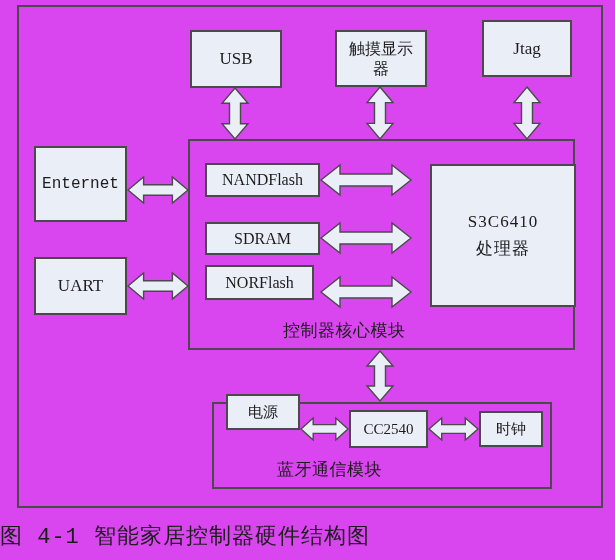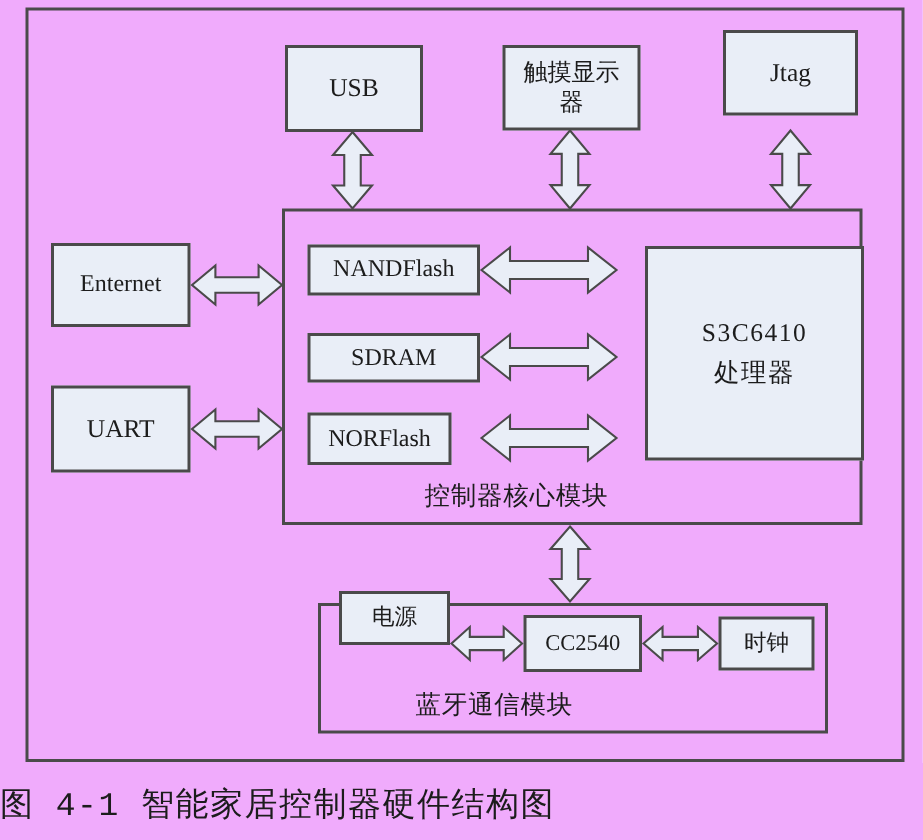--- a/index.html
+++ b/index.html
@@ -2,21 +2,21 @@
 <html style="--fill: #e9eef7; --line: #4a4a4a; --text: #1c1c1c;"><head>
 <meta charset="utf-8">
 <style>
   html, body { margin: 0; padding: 0; }
   body {
     width: 615px; height: 560px;
     background: #ffffff;
     font-family: "Liberation Serif", "DejaVu Serif", serif;
     color: var(--text, #1c1c1c);
   }
-  #canvas { position: relative; width: 615px; height: 560px; overflow: hidden; background: #f0abfc; }
+  #canvas { position: relative; width: 615px; height: 560px; overflow: hidden; background: #d946ef; }
 
   .outer {
     position: absolute; left: 17px; top: 5px; width: 586px; height: 503px;
     border: 2px solid var(--line, #4a4a4a); box-sizing: border-box; background: transparent;
   }
   .frame {
     position: absolute; box-sizing: border-box;
     border: 2px solid var(--line, #4a4a4a); background: transparent;
   }
   .box {
@@ -48,34 +48,34 @@
   <div class="box" style="left:190px; top:30px; width:92px; height:58px; font-size:17px;">
     <span>USB</span>
   </div>
   <div class="box" style="left:335px; top:30px; width:92px; height:57px;">
     <span class="cjk-wrap">触摸显示器</span>
   </div>
   <div class="box" style="left:482px; top:20px; width:90px; height:57px; font-size:17px;">
     <span>Jtag</span>
   </div>
 
-  <div class="box" style="left:34px; top:162px; width:93px; height:56px;">
+  <div class="box" style="left:34px; top:146px; width:93px; height:76px;font-family:Liberation Mono, monospace;">
     <span>Enternet</span>
   </div>
   <div class="box" style="left:205px; top:163px; width:115px; height:34px;">
     <span>NANDFlash</span>
   </div>
 
   <div class="box" style="left:34px; top:257px; width:93px; height:58px; font-size:17px;">
     <span>UART</span>
   </div>
   <div class="box" style="left:205px; top:222px; width:115px; height:33px;">
     <span>SDRAM</span>
   </div>
-  <div class="box" style="left:205px; top:275px; width:96px; height:35px;">
+  <div class="box" style="left:205px; top:265px; width:109px; height:35px;">
     <span>NORFlash</span>
   </div>
   <div class="box" style="left:412px; top:164px; width:146px; height:143px; flex-direction:column;margin-left:18px;">
     <span class="proc-line">S3C6410</span>
     <span class="proc-line">处理器</span>
   </div>
   <div class="label" style="left:283px; top:319px; width:240px;">控制器核心模块</div>
 
   <div class="box" style="left:226px; top:394px; width:74px; height:36px; font-size:15px;">
     <span>电源</span>

